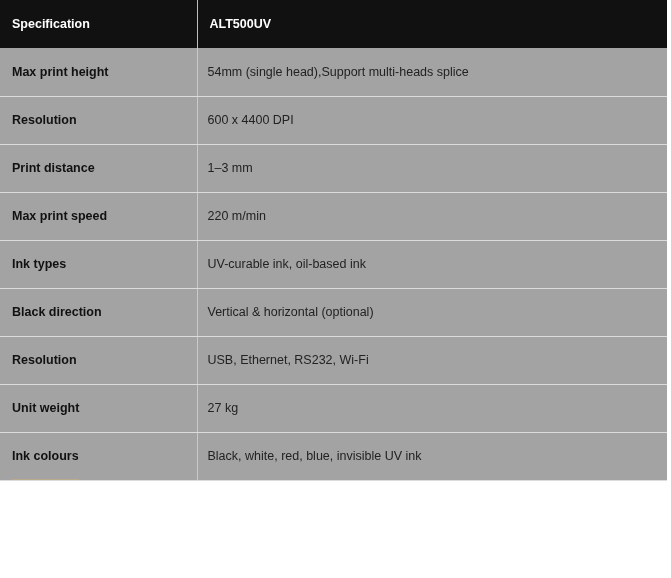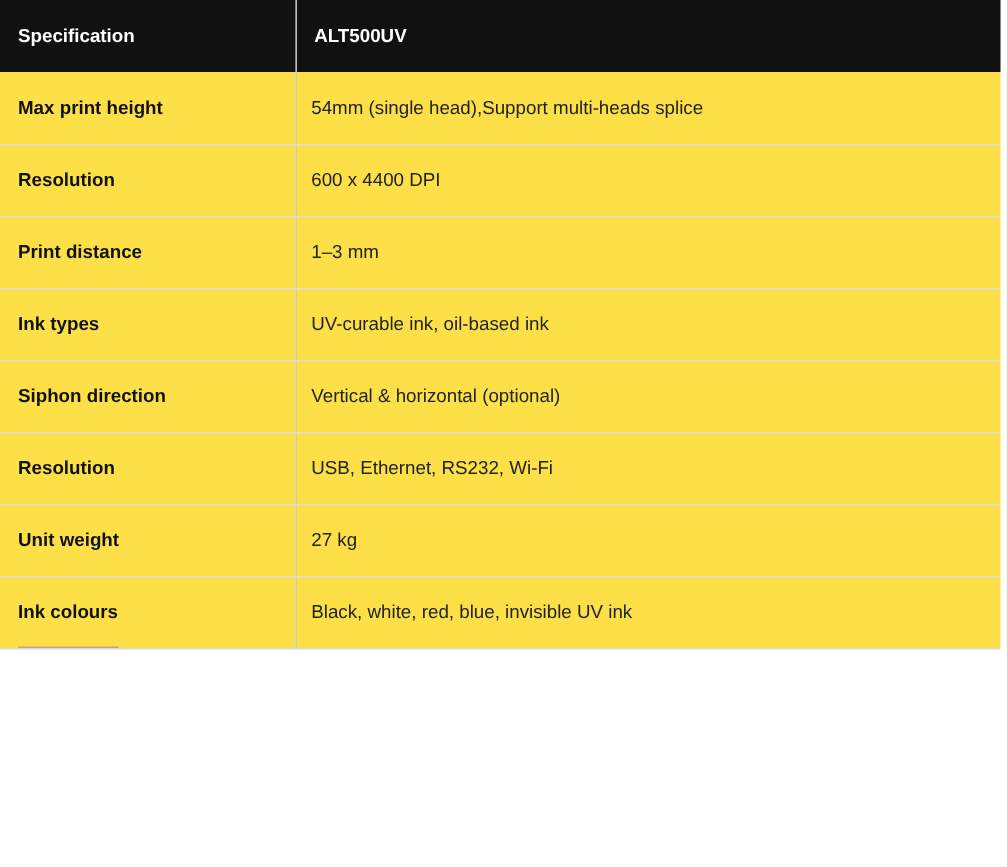--- a/index.html
+++ b/index.html
@@ -35,21 +35,21 @@
     background: #111111;
     color: #ffffff;
     font-weight: bold;
     height: 49px;
     border: none;
   }
   thead th.head-label {
     border-right: 1px solid #bdbdbd;
   }
   tbody td {
-    background: #fde047;
+    background: #a3a3a3;
     color: #1a1a1a;
     border-bottom: 1px solid #dcdcdc;
     margin-left: 16px;
   }
   tbody td.cell-label {
     font-weight: bold;
     border-right: 1px solid #c9c9c9;
     color: #111111;
   }
   tbody td.cell-value {
@@ -86,25 +86,29 @@
       </tr>
       <tr>
         <td class="cell-label">Resolution</td>
         <td class="cell-value">600 x 4400 DPI</td>
       </tr>
       <tr>
         <td class="cell-label">Print distance</td>
         <td class="cell-value">1–3 mm</td>
       </tr>
       <tr>
+        <td class="cell-label">Max print speed</td>
+        <td class="cell-value">220 m/min</td>
+      </tr>
+      <tr>
         <td class="cell-label">Ink types</td>
         <td class="cell-value">UV-curable ink, oil-based ink</td>
       </tr>
       <tr>
-        <td class="cell-label">Siphon direction</td>
+        <td class="cell-label">Black direction</td>
         <td class="cell-value">Vertical &amp; horizontal (optional)</td>
       </tr>
       <tr>
         <td class="cell-label">Resolution</td>
         <td class="cell-value">USB, Ethernet, RS232, Wi-Fi</td>
       </tr>
       <tr>
         <td class="cell-label">Unit weight</td>
         <td class="cell-value">27 kg</td>
       </tr>

